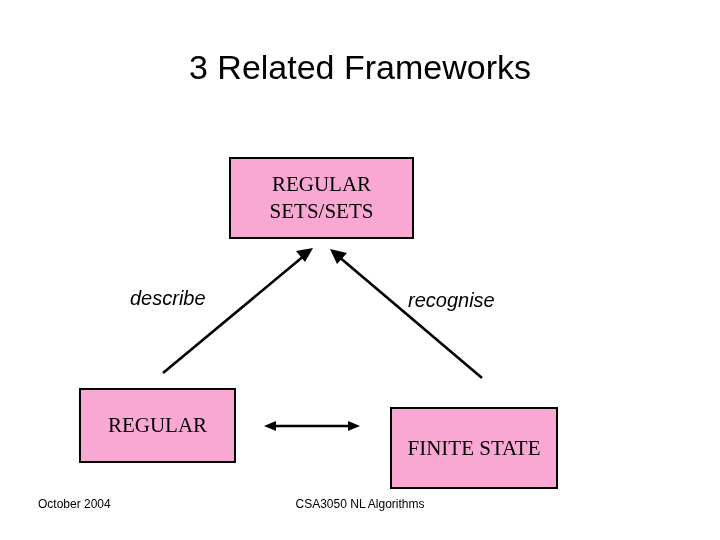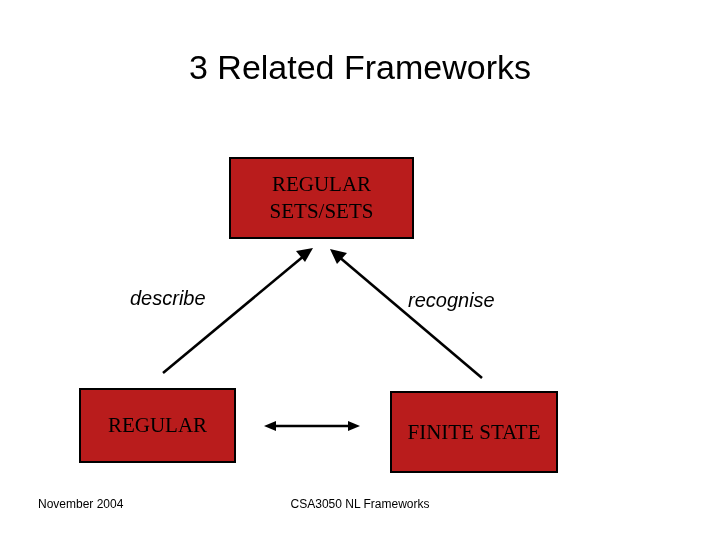--- a/index.html
+++ b/index.html
@@ -30,21 +30,21 @@
     line-height: 40px;
     color: #000000;
     white-space: nowrap;
   }
 
   
   .node-box {
     position: absolute;
     box-sizing: border-box;
     border: 2px solid #000000;
-    background: #b91c1c;
+    background: #f9a8d4;
     font-family: "Liberation Serif", serif;
     font-size: 21px;
     line-height: 27px;
     color: #000000;
     text-align: center;
     display: flex;
     align-items: center;
     justify-content: center;
   }
   .node-box .node-text {
@@ -58,21 +58,21 @@
     height: 82px;
   }
   #box-regular-expressions {
     left: 79px;
     top: 388px;
     width: 157px;
     height: 75px;
   }
   #box-finite-state {
     left: 390px;
-    top: 391px;
+    top: 407px;
     width: 168px;
     height: 82px;
   }
 
   
   .edge-label {
     position: absolute;
     font-family: "Liberation Sans", sans-serif;
     font-style: italic;
     font-size: 20px;
@@ -168,19 +168,19 @@
   <div id="box-finite-state" class="node-box">
     <div class="node-text">
       <span>FINITE STATE</span><br>
     </div>
   </div>
 
   <div id="label-describe" class="edge-label">describe</div>
 
   <div id="label-recognise" class="edge-label">recognise</div>
 
-  <div id="footer-date" class="footer-text">November 2004</div>
+  <div id="footer-date" class="footer-text">October 2004</div>
 
-  <div id="footer-center" class="footer-text">CSA3050 NL Frameworks</div>
+  <div id="footer-center" class="footer-text">CSA3050 NL Algorithms</div>
 
   <div id="footer-page-number" class="footer-text">22</div>
 
 </div>
 
 </body></html>

